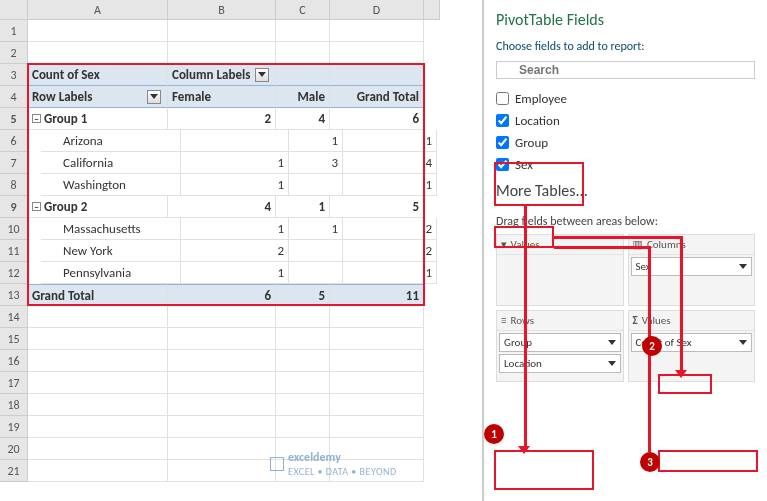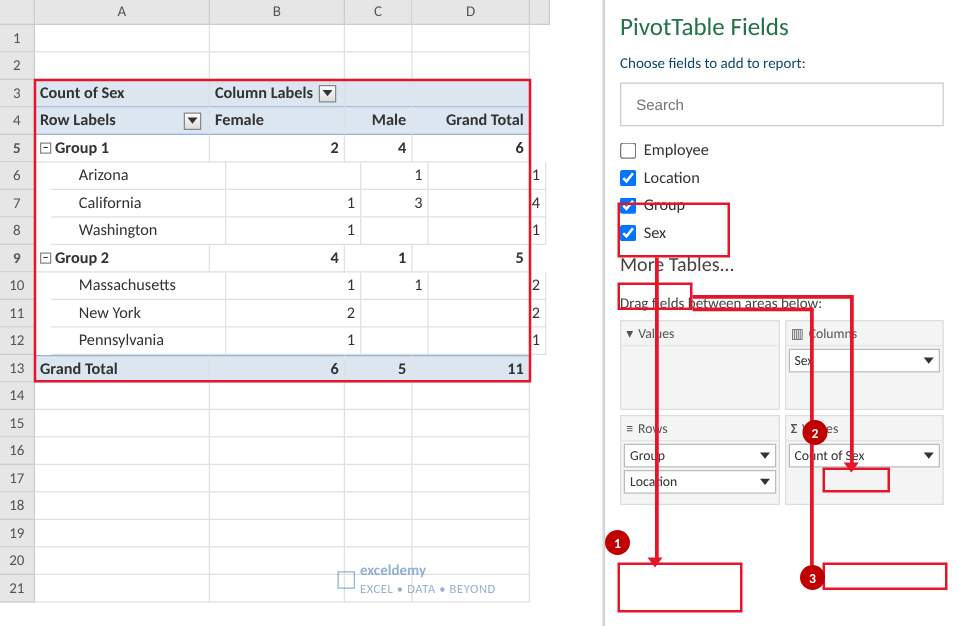--- a/index.html
+++ b/index.html
@@ -41,23 +41,23 @@
 .watermark { position: absolute; left: 270px; top: 450px; font-size: 12px; color: #4a7eb8; opacity: .6; display: flex; align-items: center; gap: 4px; z-index: 3; }
 .watermark .wicon { width: 14px; height: 14px; border: 1.5px solid #4a7eb8; display: inline-block; position: relative; }
 .side-pane {
   width: 284px;
   background: #fff;
   border-left: 1px solid #ccc;
   padding: 4px 12px;
   font-size: 13px;
   position: relative;
 }
-.pane-title { color: #217346; font-size: 20px; font-weight: 300; margin: 6px 0 10px; }
+.pane-title { color: #217346; font-size: 16px; font-weight: 300; margin: 6px 0 10px; }
 .pane-sub { font-size: 12px; color: #0c4a6e; margin-bottom: 8px; }
-.search-box { width: 100%; height: 35px; border: 1px solid #ccc; padding: 0 12px; font-size: 12px; color: #888; margin-bottom: 8px; }
+.search-box { width: 100%; height: 18px; border: 1px solid #ccc; padding: 0 22px; font-size: 12px; color: #888; margin-bottom: 8px; font-weight: bold; }
 .field-item { display: flex; align-items: center; height: 22px; gap: 6px; font-size: 13px; }
 .field-item input[type=checkbox] { width: 13px; height: 13px; }
 .more-tables { font-size: 16px; color: #444; margin: 6px 0 14px; }
 .drag-label { font-size: 12px; color: #444; margin-bottom: 6px; }
 .areas { display: grid; grid-template-columns: 1fr 1fr; grid-template-rows: 72px 72px; gap: 4px; }
 .area { border: 1px solid #ddd; background: #f4f4f4; font-size: 11px; display: flex; flex-direction: column; }
 .area-hdr { padding: 3px 4px; color: #555; display: flex; align-items: center; gap: 4px; font-size: 11px; border-bottom: 1px solid #e4e4e4; }
 .area-body { flex: 1; overflow: hidden; padding: 2px; }
 .pill { background: #fff; border: 1px solid #bbb; font-size: 11px; padding: 2px 4px; margin-bottom: 2px; display: flex; align-items: center; justify-content: space-between; }
 .pill .dd { font-size: 8px; color: #333; }

